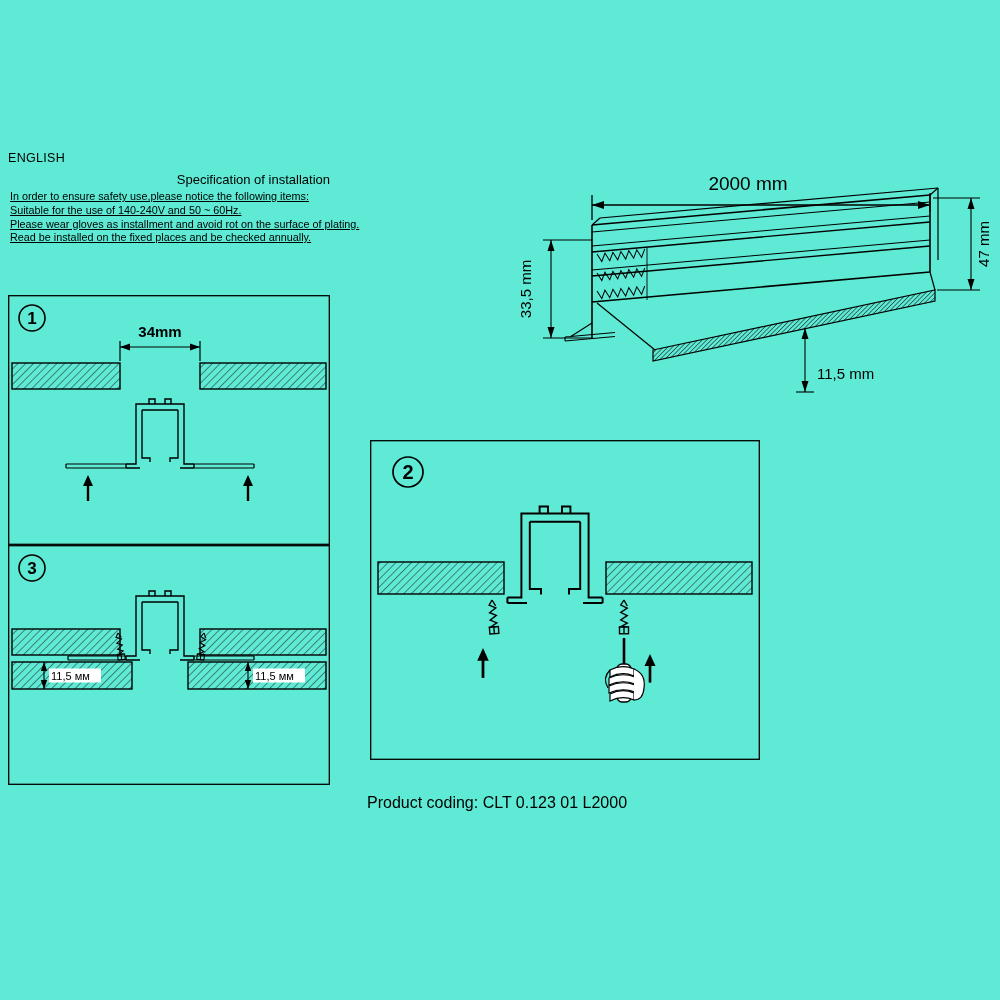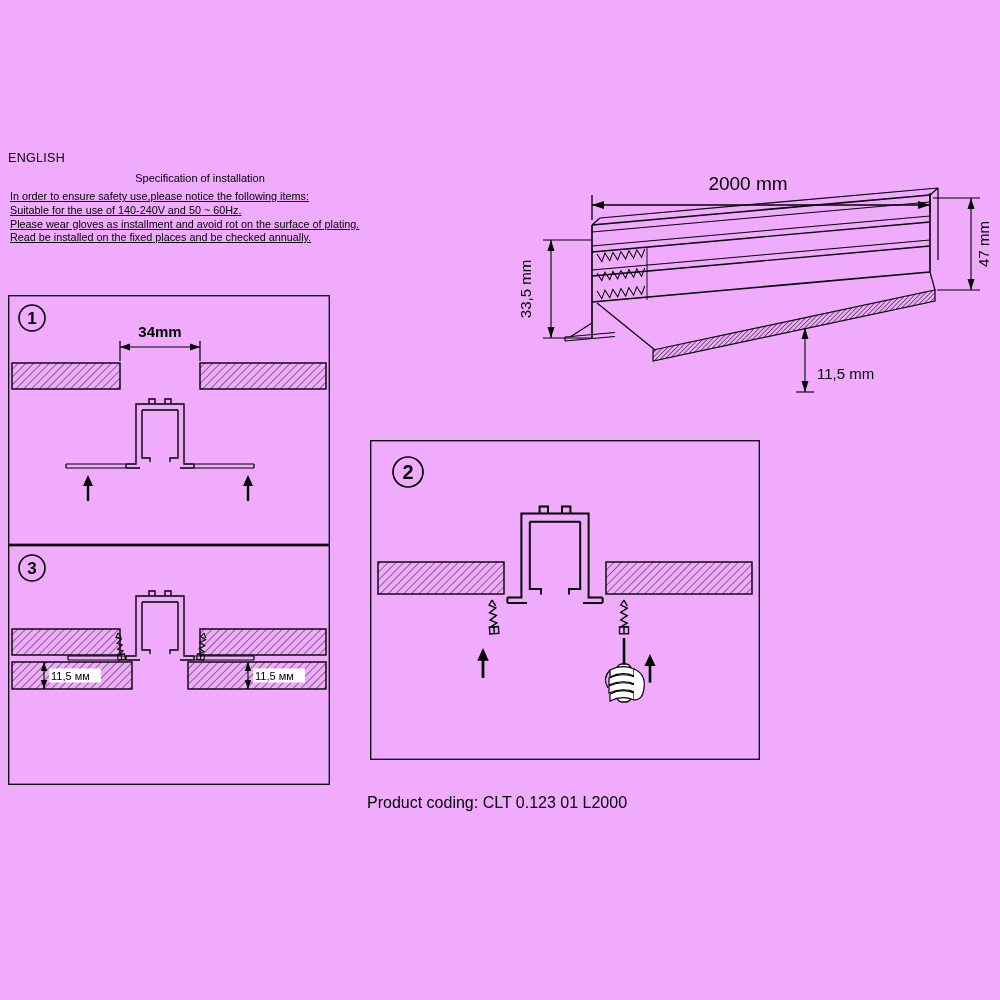--- a/index.html
+++ b/index.html
@@ -2,24 +2,24 @@
 <html><head>
 <meta charset="utf-8">
 <style>
   * { margin:0; padding:0; box-sizing:border-box; }
   html,body { background:#fff; }
   body {
     width:1000px; height:1000px;
     font-family:"Liberation Sans", sans-serif;
     color:#000;
   }
-  .page { position:relative; width:1000px; height:1000px; background:#f0abfc; overflow:hidden; }
+  .page { position:relative; width:1000px; height:1000px; background:#5eead4; overflow:hidden; }
   .abs { position:absolute; }
   .lang-label { left:8px; top:151px; font-size:12.5px; letter-spacing:0.3px; }
-  .spec-title { left:70px; top:172px; width:260px; text-align:center; font-size:11px; }
+  .spec-title { left:70px; top:172px; width:260px; text-align:right; font-size:13px; }
   .instructions { left:10px; top:190px; width:600px; font-size:10.8px; line-height:13.8px; white-space:nowrap;text-decoration:underline; }
   .product-coding { left:343px; top:794px; font-size:16px;margin-left:24px; }
   svg.panel { position:absolute; overflow:visible; }
   svg text { font-family:"Liberation Sans", sans-serif; fill:#000; }
 </style>
 </head>
 <body>
 
 <div class="page">
 

